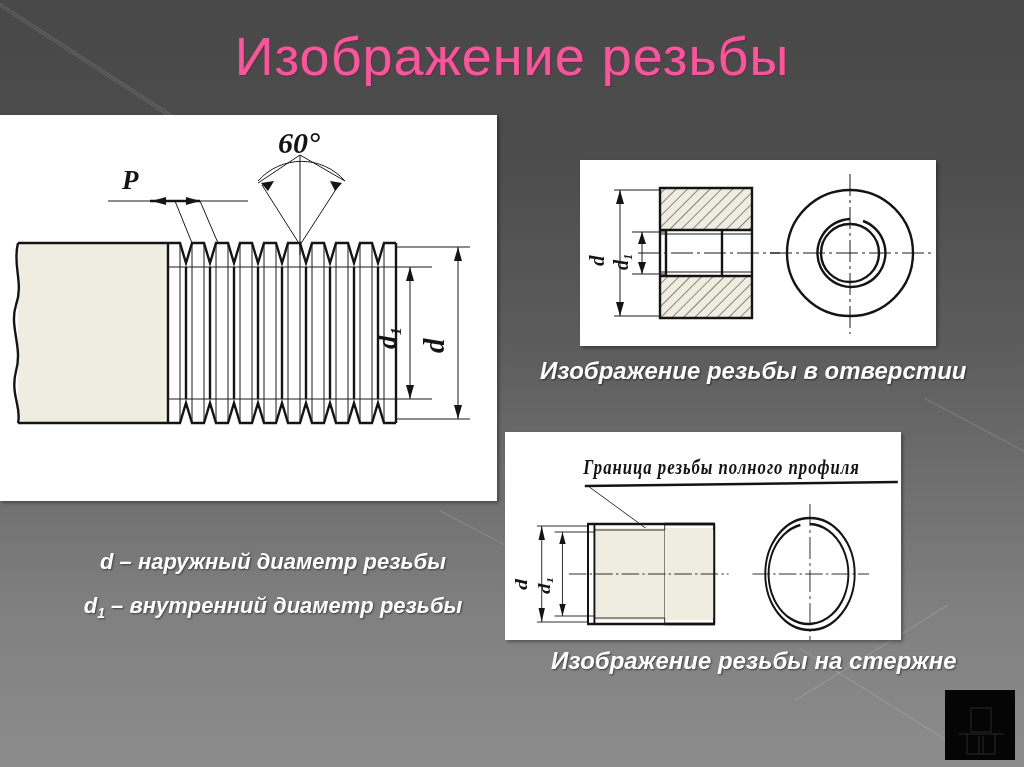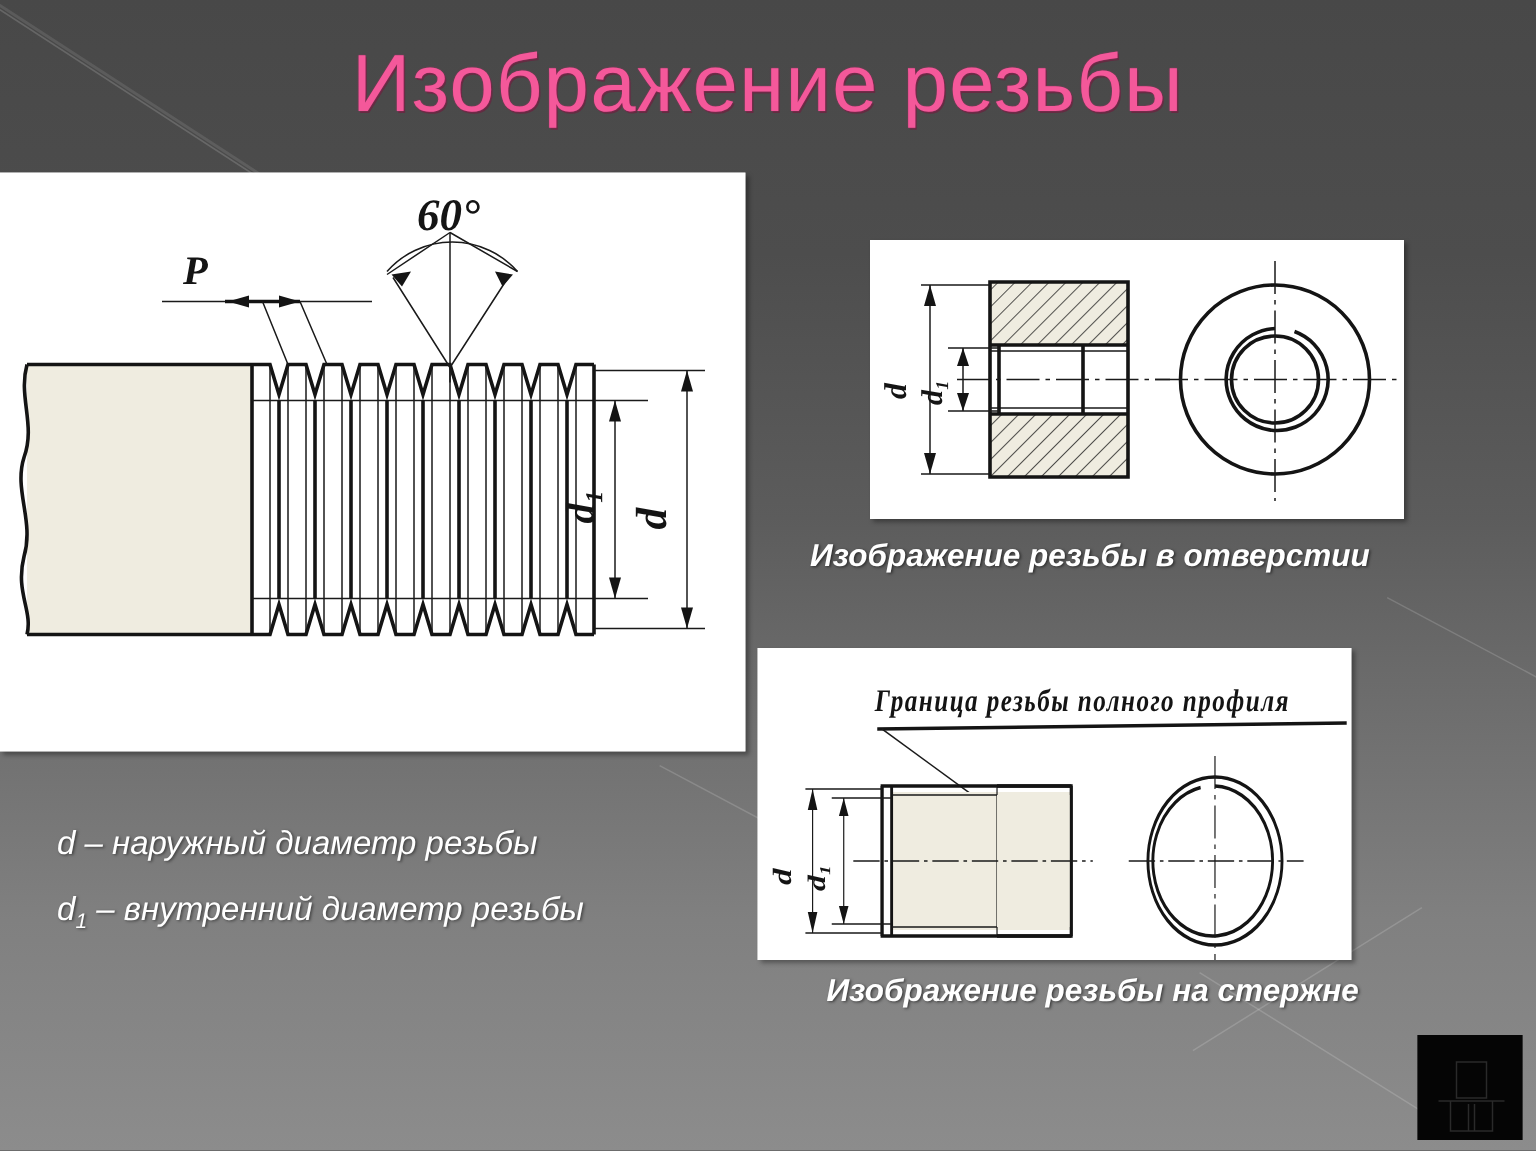--- a/index.html
+++ b/index.html
@@ -29,33 +29,34 @@
 
   
   .panel{position:absolute;background:#ffffff;box-shadow:2px 2px 3px rgba(0,0,0,.35);overflow:hidden;}
   #panel-bolt{left:0px;top:115px;width:497px;height:386px;}
   #panel-hole{left:580px;top:160px;width:356px;height:186px;}
   #panel-rod {left:505px;top:432px;width:396px;height:208px;}
 
   
   .caption{
     position:absolute;color:#ffffff;font-weight:bold;font-style:italic;
-    font-size:21px;line-height:26px;
+    font-size:24px;line-height:26px;
     text-shadow:1px 1px 2px rgba(0,0,0,.55);
     white-space:nowrap;
   }
   #cap-hole{left:540px;top:358px;}
   #cap-rod {left:540px;top:648px;margin-left:11px;}
 
   
   .legend{
     position:absolute;left:38px;top:540px;width:470px;
-    color:#ffffff;font-weight:normal;font-style:italic;
+    color:#ffffff;font-weight:bold;font-style:italic;
     font-size:22px;line-height:44px;
     text-shadow:1px 1px 2px rgba(0,0,0,.5);
+    text-align:center;
   }
   .legend .sub{font-size:14px;vertical-align:sub;font-style:italic;}
 
   
   #logo-box{
     position:absolute;left:945px;top:690px;width:70px;height:70px;
     background:#050505;
   }
   #logo-box svg{display:block;}
 

